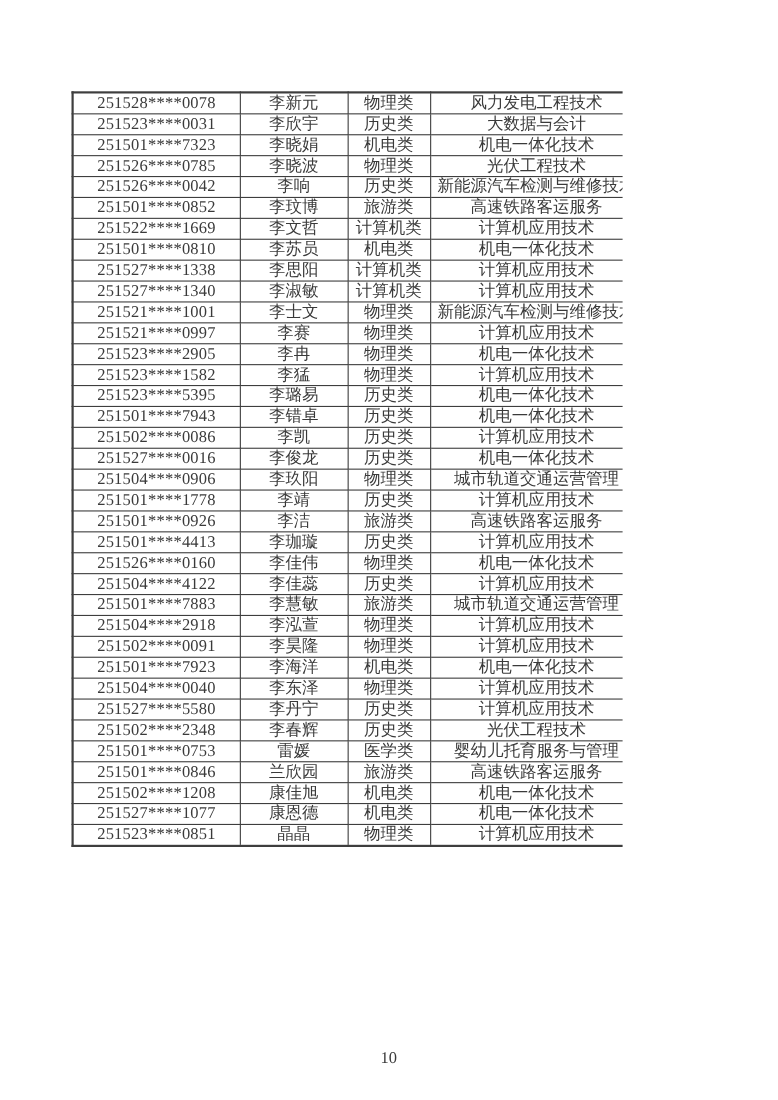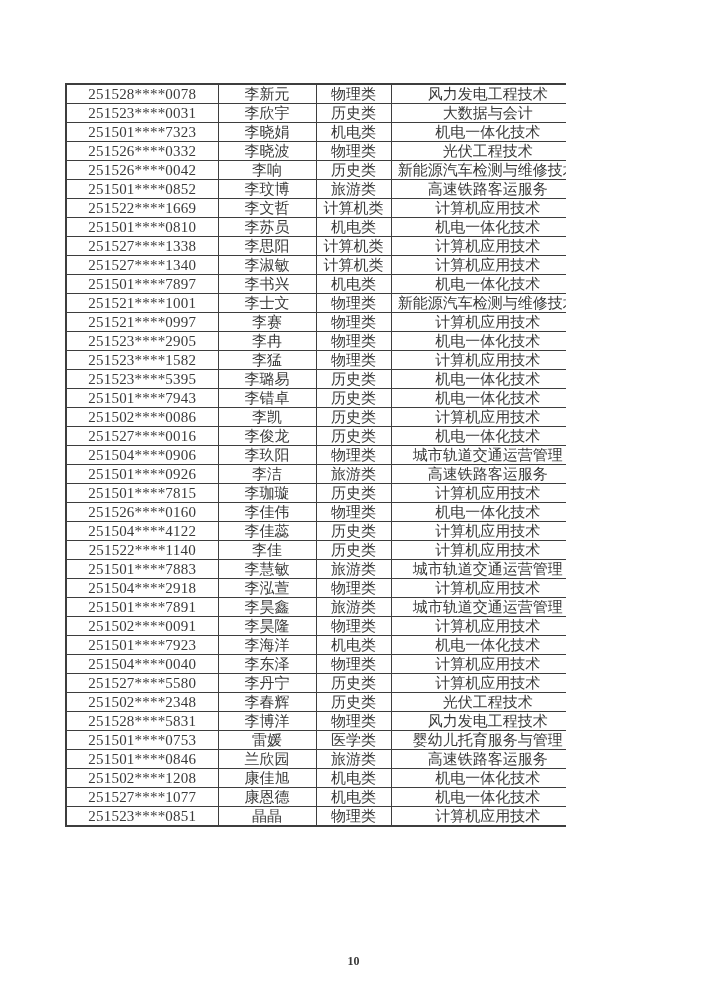--- a/index.html
+++ b/index.html
@@ -40,23 +40,22 @@
   }
   table.roster td.cell-id {
     letter-spacing: 0.2px;
   }
   .pagenum {
     position: absolute;
     top: 954px;
     left: 0;
     width: 707px;
     text-align: center;
-    font-size: 12px;
+    font-size: 15px;
     color: #3a3a3a;
-    font-weight: bold;
   }
 </style>
 </head>
 <body>
 
 <div class="page">
   <table class="roster">
     <colgroup>
       <col style="width:152px">
       <col style="width:98px">
@@ -76,21 +75,21 @@
           <td class="cell-category">历史类</td>
           <td class="cell-major">大数据与会计</td>
         </tr>
         <tr>
           <td class="cell-id">251501****7323</td>
           <td class="cell-name">李晓娟</td>
           <td class="cell-category">机电类</td>
           <td class="cell-major">机电一体化技术</td>
         </tr>
         <tr>
-          <td class="cell-id">251526****0332</td>
+          <td class="cell-id">251526****0785</td>
           <td class="cell-name">李晓波</td>
           <td class="cell-category">物理类</td>
           <td class="cell-major">光伏工程技术</td>
         </tr>
         <tr>
           <td class="cell-id">251526****0042</td>
           <td class="cell-name">李响</td>
           <td class="cell-category">历史类</td>
           <td class="cell-major">新能源汽车检测与维修技术</td>
         </tr>
@@ -118,26 +117,20 @@
           <td class="cell-category">计算机类</td>
           <td class="cell-major">计算机应用技术</td>
         </tr>
         <tr>
           <td class="cell-id">251527****1340</td>
           <td class="cell-name">李淑敏</td>
           <td class="cell-category">计算机类</td>
           <td class="cell-major">计算机应用技术</td>
         </tr>
         <tr>
-          <td class="cell-id">251501****7897</td>
-          <td class="cell-name">李书兴</td>
-          <td class="cell-category">机电类</td>
-          <td class="cell-major">机电一体化技术</td>
-        </tr>
-        <tr>
           <td class="cell-id">251521****1001</td>
           <td class="cell-name">李士文</td>
           <td class="cell-category">物理类</td>
           <td class="cell-major">新能源汽车检测与维修技术</td>
         </tr>
         <tr>
           <td class="cell-id">251521****0997</td>
           <td class="cell-name">李赛</td>
           <td class="cell-category">物理类</td>
           <td class="cell-major">计算机应用技术</td>
@@ -178,68 +171,62 @@
           <td class="cell-category">历史类</td>
           <td class="cell-major">机电一体化技术</td>
         </tr>
         <tr>
           <td class="cell-id">251504****0906</td>
           <td class="cell-name">李玖阳</td>
           <td class="cell-category">物理类</td>
           <td class="cell-major">城市轨道交通运营管理</td>
         </tr>
         <tr>
+          <td class="cell-id">251501****1778</td>
+          <td class="cell-name">李靖</td>
+          <td class="cell-category">历史类</td>
+          <td class="cell-major">计算机应用技术</td>
+        </tr>
+        <tr>
           <td class="cell-id">251501****0926</td>
           <td class="cell-name">李洁</td>
           <td class="cell-category">旅游类</td>
           <td class="cell-major">高速铁路客运服务</td>
         </tr>
         <tr>
-          <td class="cell-id">251501****7815</td>
+          <td class="cell-id">251501****4413</td>
           <td class="cell-name">李珈璇</td>
           <td class="cell-category">历史类</td>
           <td class="cell-major">计算机应用技术</td>
         </tr>
         <tr>
           <td class="cell-id">251526****0160</td>
           <td class="cell-name">李佳伟</td>
           <td class="cell-category">物理类</td>
           <td class="cell-major">机电一体化技术</td>
         </tr>
         <tr>
           <td class="cell-id">251504****4122</td>
           <td class="cell-name">李佳蕊</td>
           <td class="cell-category">历史类</td>
           <td class="cell-major">计算机应用技术</td>
         </tr>
         <tr>
-          <td class="cell-id">251522****1140</td>
-          <td class="cell-name">李佳</td>
-          <td class="cell-category">历史类</td>
-          <td class="cell-major">计算机应用技术</td>
-        </tr>
-        <tr>
           <td class="cell-id">251501****7883</td>
           <td class="cell-name">李慧敏</td>
           <td class="cell-category">旅游类</td>
           <td class="cell-major">城市轨道交通运营管理</td>
         </tr>
         <tr>
           <td class="cell-id">251504****2918</td>
           <td class="cell-name">李泓萱</td>
           <td class="cell-category">物理类</td>
           <td class="cell-major">计算机应用技术</td>
         </tr>
         <tr>
-          <td class="cell-id">251501****7891</td>
-          <td class="cell-name">李昊鑫</td>
-          <td class="cell-category">旅游类</td>
-          <td class="cell-major">城市轨道交通运营管理</td>
-        </tr>
-        <tr>
           <td class="cell-id">251502****0091</td>
           <td class="cell-name">李昊隆</td>
           <td class="cell-category">物理类</td>
           <td class="cell-major">计算机应用技术</td>
         </tr>
         <tr>
           <td class="cell-id">251501****7923</td>
           <td class="cell-name">李海洋</td>
           <td class="cell-category">机电类</td>
           <td class="cell-major">机电一体化技术</td>
@@ -254,26 +241,20 @@
           <td class="cell-id">251527****5580</td>
           <td class="cell-name">李丹宁</td>
           <td class="cell-category">历史类</td>
           <td class="cell-major">计算机应用技术</td>
         </tr>
         <tr>
           <td class="cell-id">251502****2348</td>
           <td class="cell-name">李春辉</td>
           <td class="cell-category">历史类</td>
           <td class="cell-major">光伏工程技术</td>
-        </tr>
-        <tr>
-          <td class="cell-id">251528****5831</td>
-          <td class="cell-name">李博洋</td>
-          <td class="cell-category">物理类</td>
-          <td class="cell-major">风力发电工程技术</td>
         </tr>
         <tr>
           <td class="cell-id">251501****0753</td>
           <td class="cell-name">雷媛</td>
           <td class="cell-category">医学类</td>
           <td class="cell-major">婴幼儿托育服务与管理</td>
         </tr>
         <tr>
           <td class="cell-id">251501****0846</td>
           <td class="cell-name">兰欣园</td>

